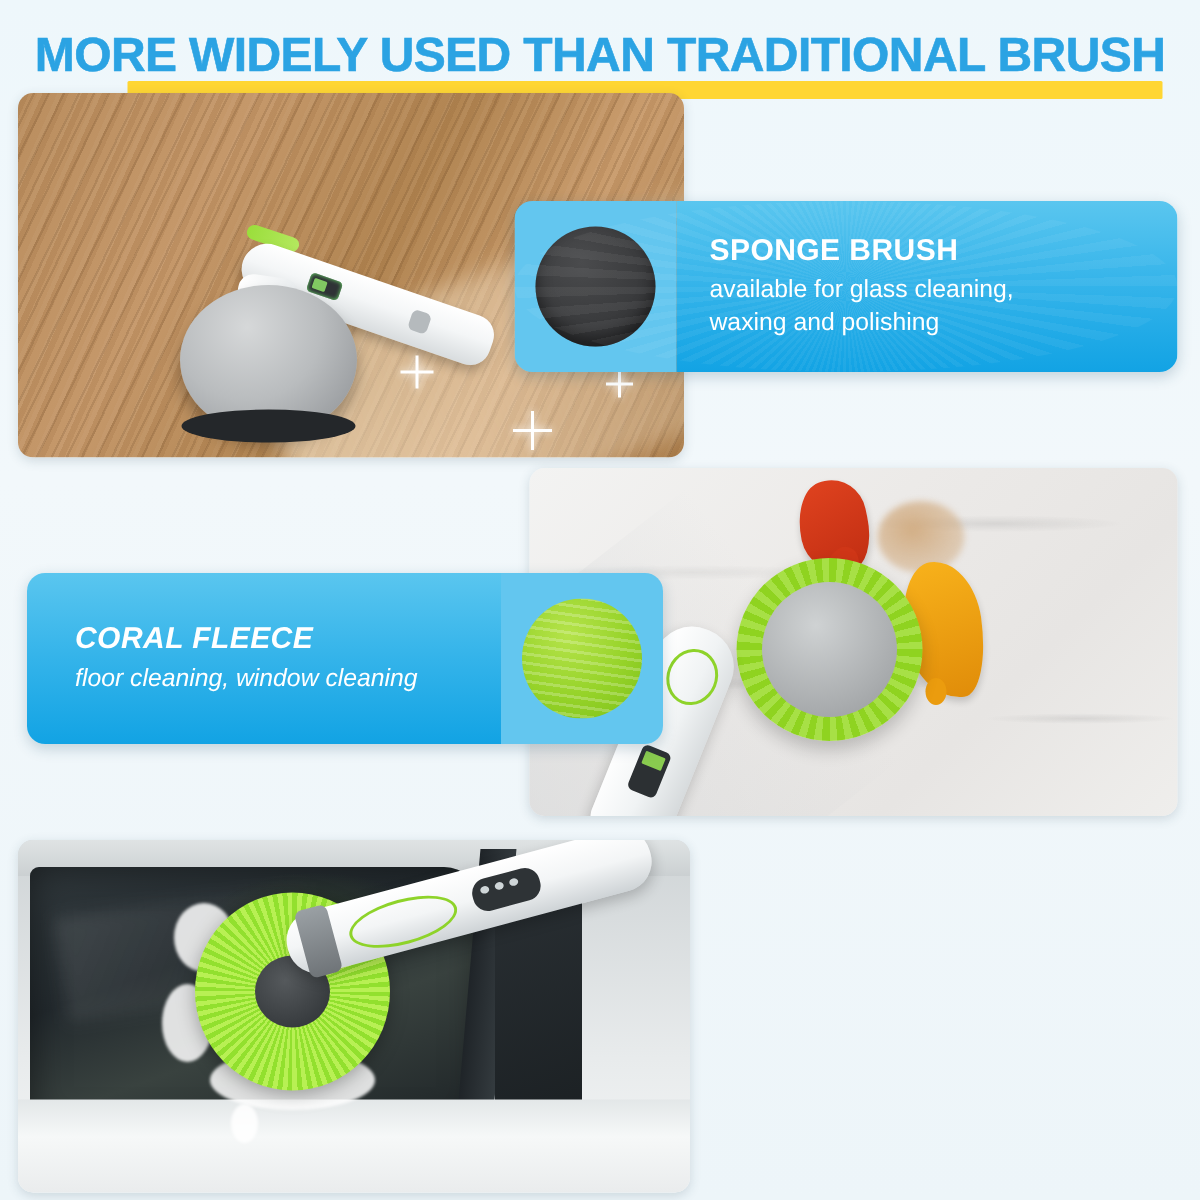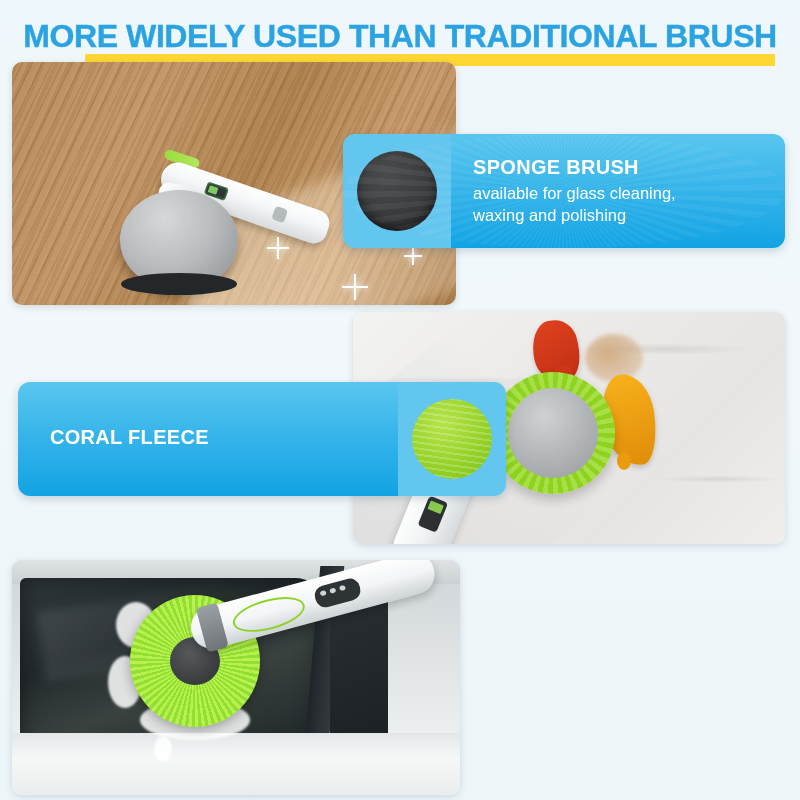--- a/index.html
+++ b/index.html
@@ -178,21 +178,21 @@
   .sw-sponge:after{content:"";position:absolute;inset:0;border-radius:50%;
     background:repeating-conic-gradient(from 0deg,rgba(255,255,255,.05) 0 2deg,transparent 2deg 4deg);}
   .sw-fleece{background:
       repeating-linear-gradient(8deg,rgba(255,255,255,.22) 0 2px,transparent 2px 6px),
       radial-gradient(circle at 38% 30%,#b5e34a 0%,#96d329 55%,#7cc018 100%);}
   .sw-chenille{width:92px;height:92px;
     background:repeating-conic-gradient(from 0deg,#8fdd23 0deg 3deg,#b6f055 3deg 6deg);
     border-radius:50%;filter:drop-shadow(0 2px 4px rgba(0,0,0,.22));}
 
   #card1{left:343px;top:134px;width:442px;}
-  #card2{left:18px;top:382px;width:488px;}
+  #card2{left:18px;top:382px;width:424px;font-style:italic;}
   #card3{left:345px;top:632px;width:440px;}
   #card3 .c-desc{white-space:normal;width:330px;}
 </style>
 </head>
 <body>
 
 <div class="stage">
 
   <div class="title-wrap">
     <div class="title-bar"></div>
@@ -275,17 +275,18 @@
 waxing and polishing</div>
     </div>
   </div>
 
   <div class="card mirror" id="card2">
     <div class="swatch-pane">
       <div class="sw sw-fleece"></div>
     </div>
     <div class="txt-pane">
       <div class="c-title">CORAL FLEECE</div>
+      <div class="c-desc">floor cleaning, window cleaning</div>
     </div>
   </div>
 
 
 </div>
 
 </body></html>

